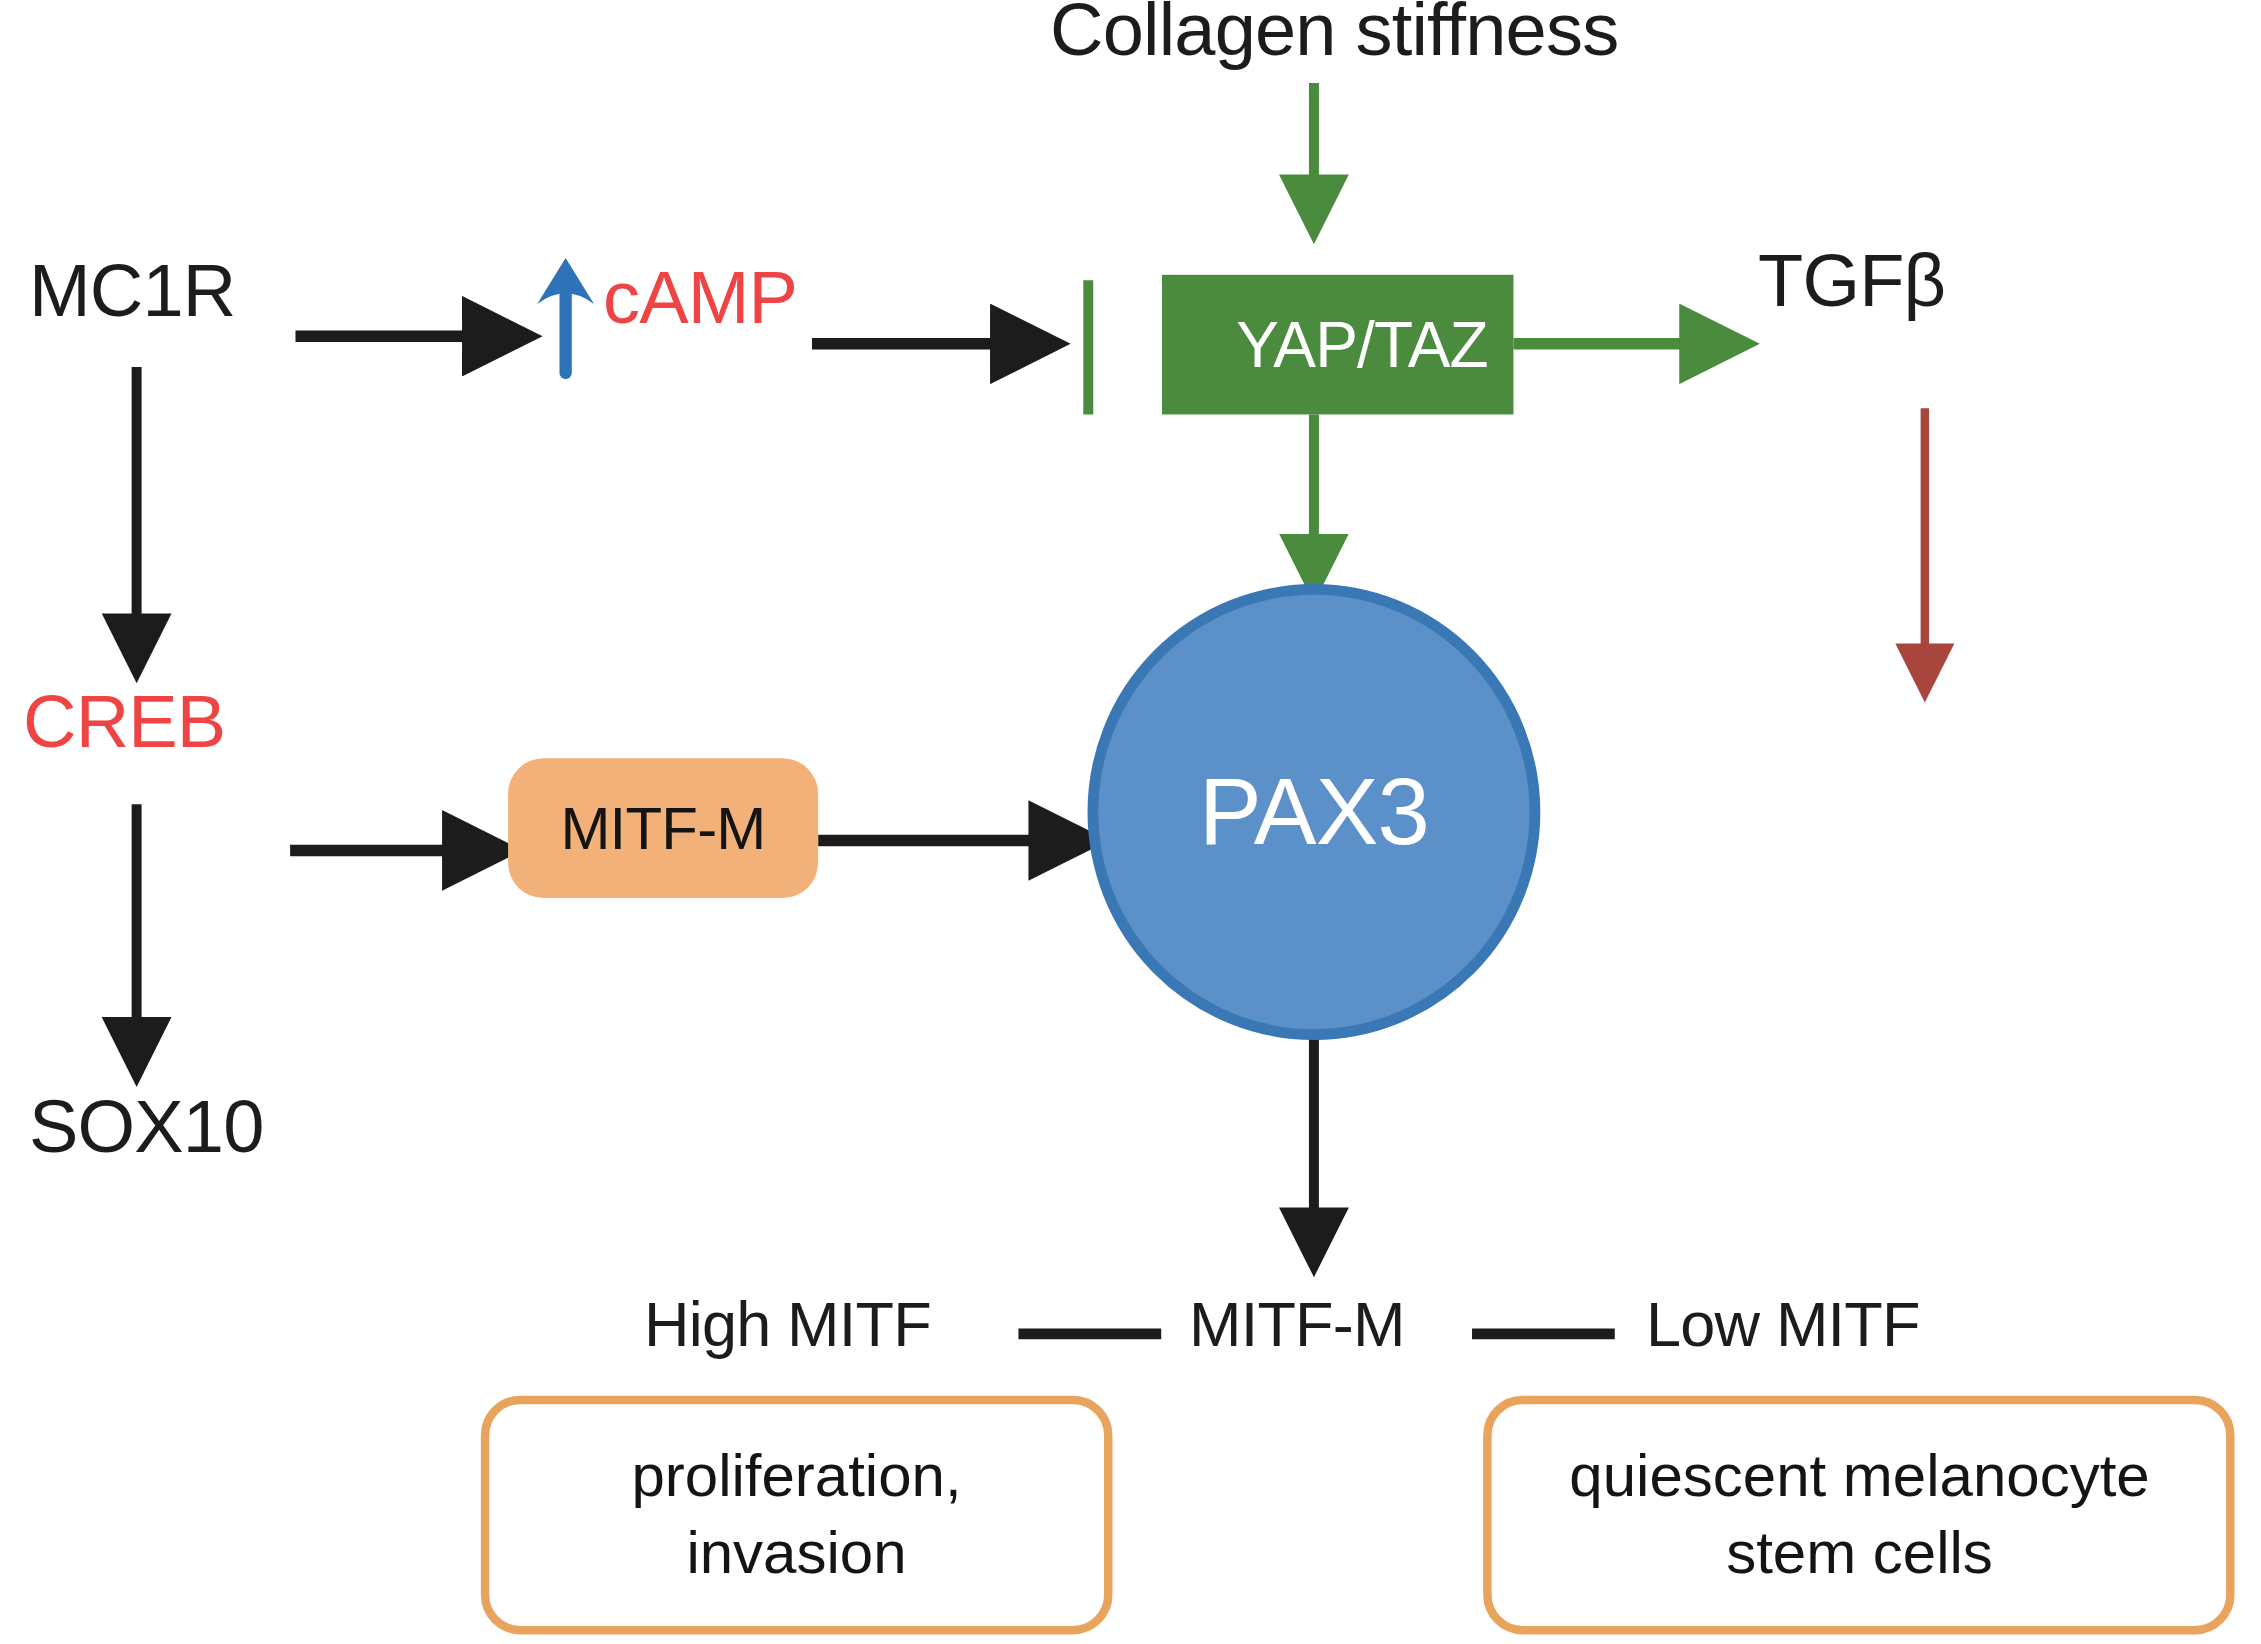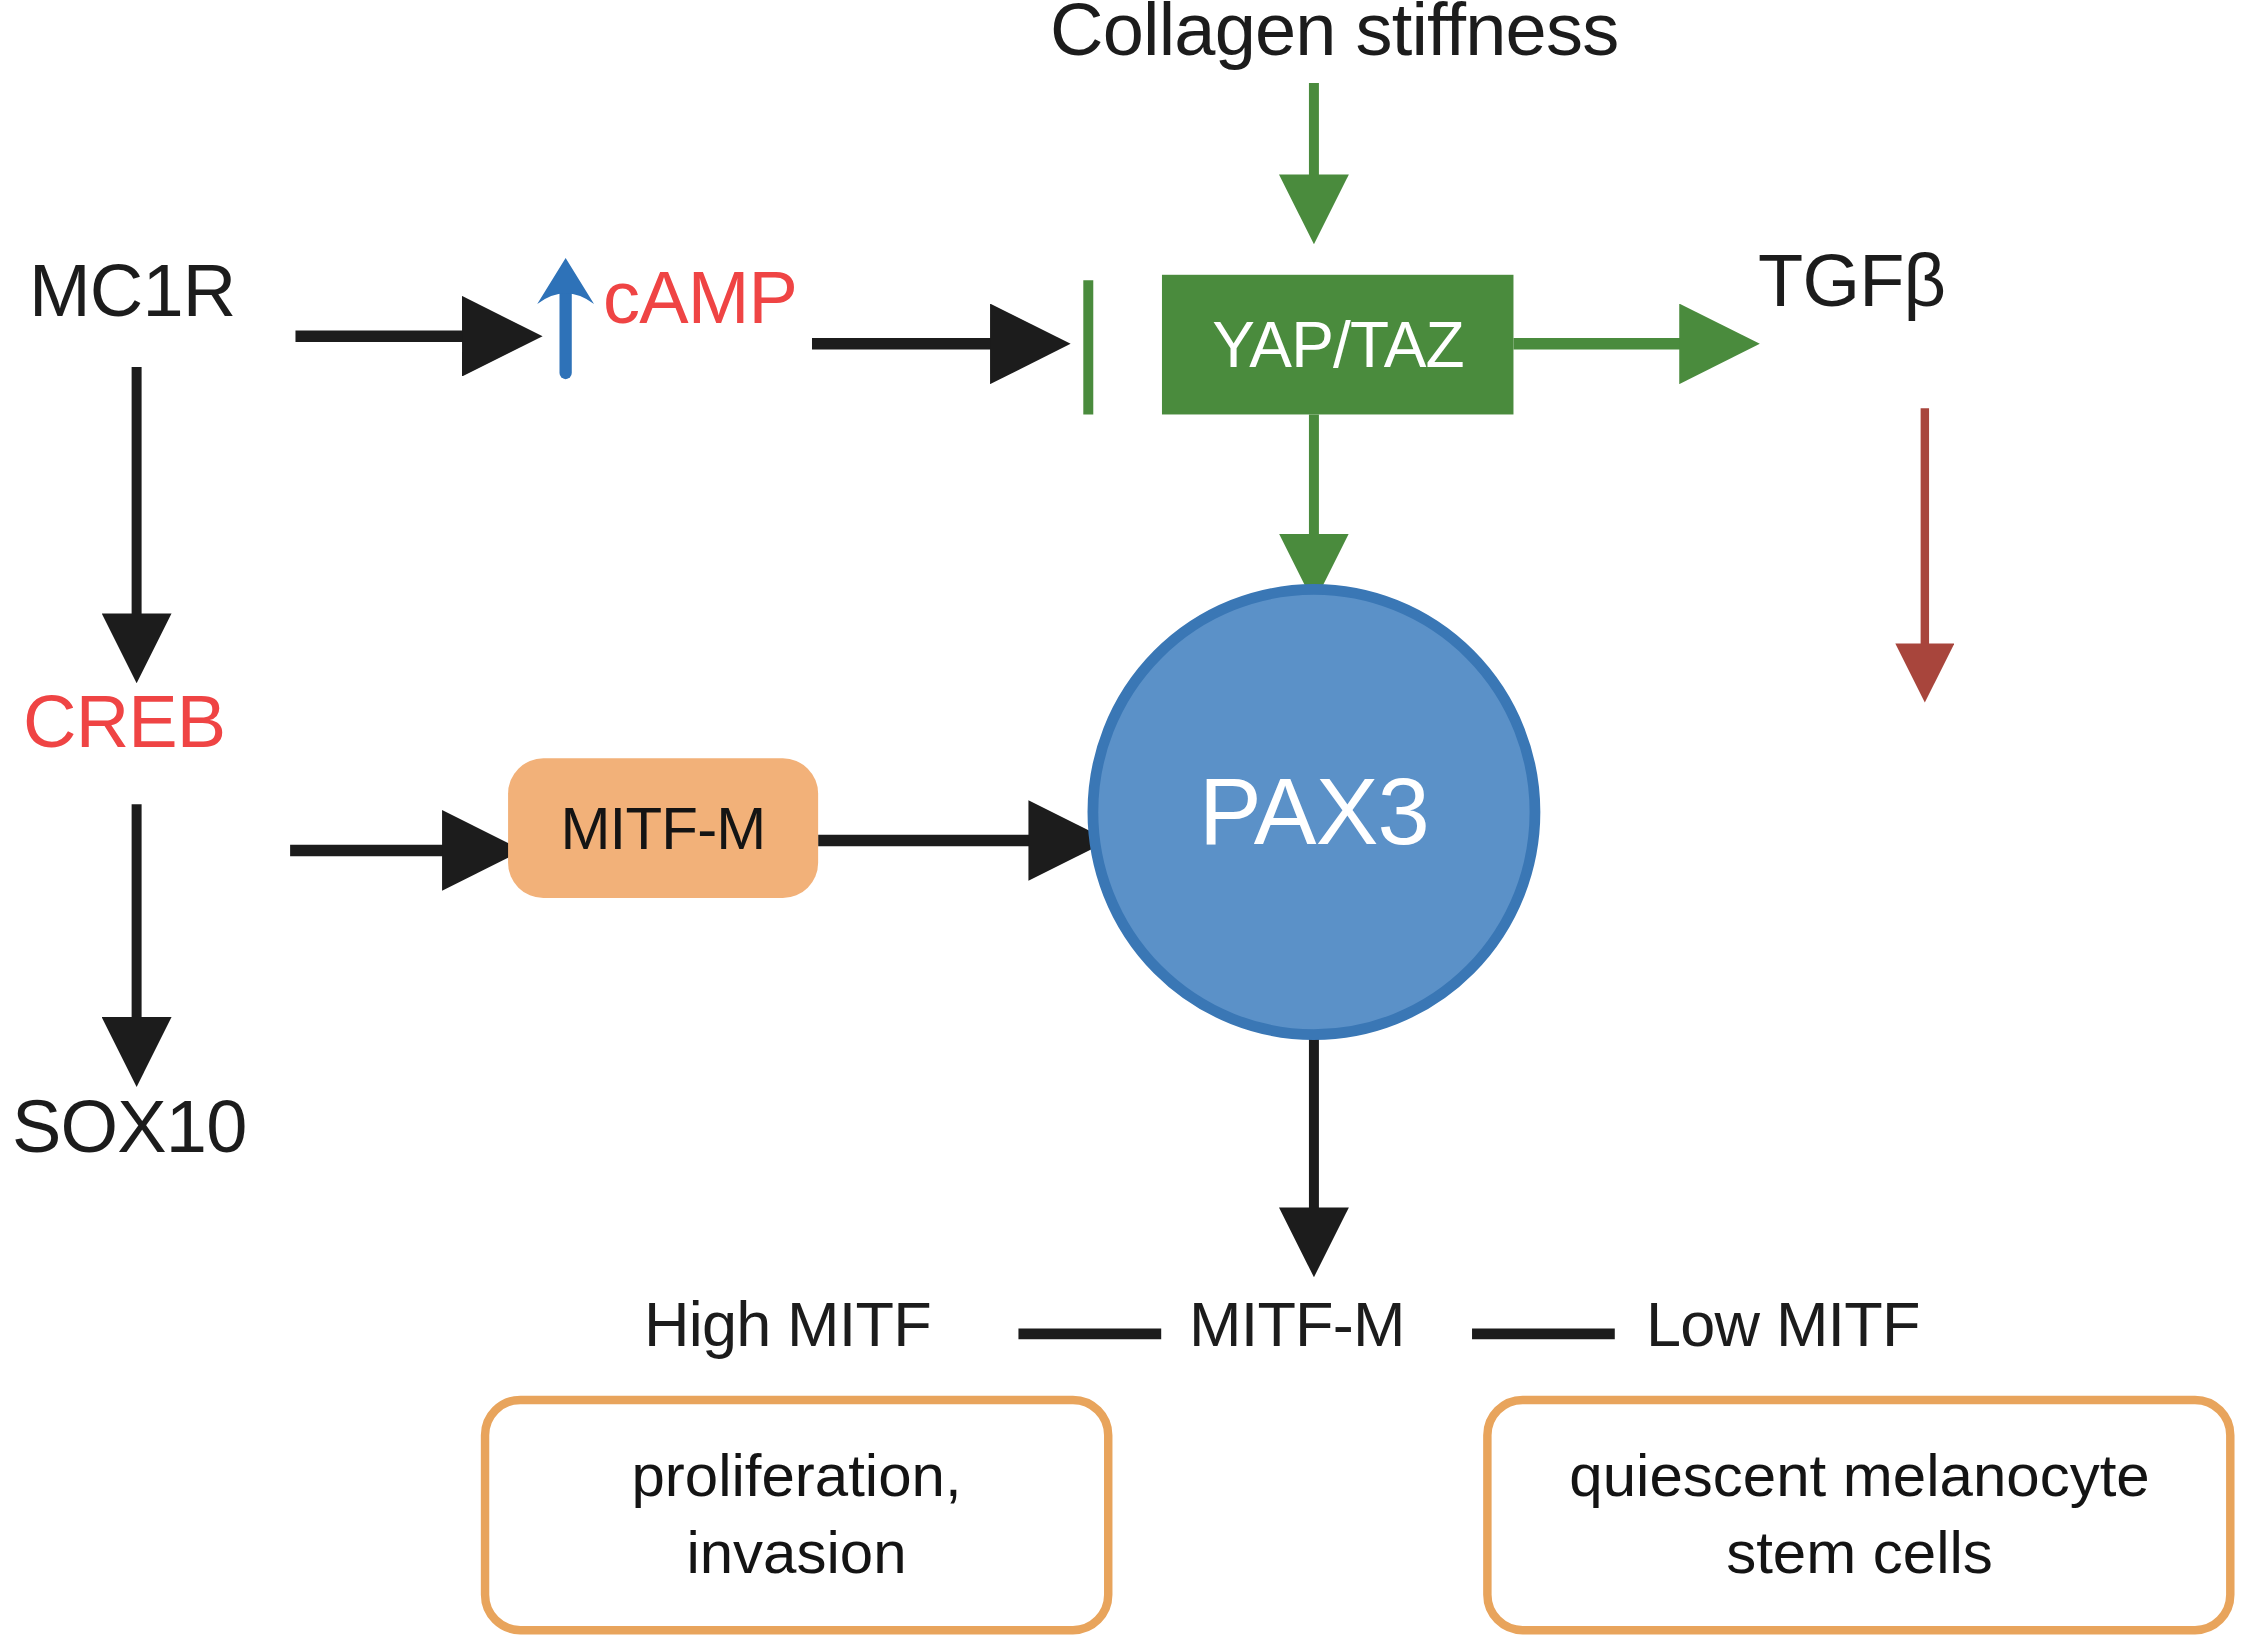--- a/index.html
+++ b/index.html
@@ -136,27 +136,27 @@
 
     <rect x="1938" y="1824" width="968" height="300" rx="46" ry="46" fill="#ffffff" stroke="#E8A45C" stroke-width="11"></rect>
   </svg>
 
   <div class="node-label plain-node" style="left:1050px; top:-9.2px;">Collagen stiffness</div>
 
   <div class="node-label plain-node" style="left:29px; top:252px;">MC1R</div>
 
   <div class="node-label plain-node accent-blue" style="left:603px; top:259px;">cAMP</div>
 
-  <div class="centerbox yaptaz-text" style="left:1138px; top:275px; width:352px; height:140px;padding-left:24px;">YAP/TAZ</div>
+  <div class="centerbox yaptaz-text" style="left:1162px; top:275px; width:352px; height:140px;padding-left:24px;">YAP/TAZ</div>
 
   <div class="node-label plain-node" style="left:1758px; top:242px;text-align:center;">TGFβ</div>
 
   <div class="node-label plain-node accent-blue" style="left:23px; top:683px;">CREB</div>
 
-  <div class="node-label plain-node" style="left:12px; top:1088px;">SOX10</div>
+  <div class="node-label plain-node" style="left:29px; top:1088px;">SOX10</div>
 
   <div class="centerbox mitfm-chip-text" style="left:508px; top:758px; width:310px; height:140px;">MITF-M</div>
 
   <div class="centerbox pax3-text" style="left:1093px; top:743px; width:442px; height:138px;text-align:center;">PAX3</div>
 
   <div class="node-label row-label" style="left:628px; top:1291px;">High MITF</div>
 
   <div class="node-label row-label" style="left:1173px; top:1291px;">MITF-M</div>
 
   <div class="node-label row-label" style="left:1630px; top:1291px;">Low MITF</div>

